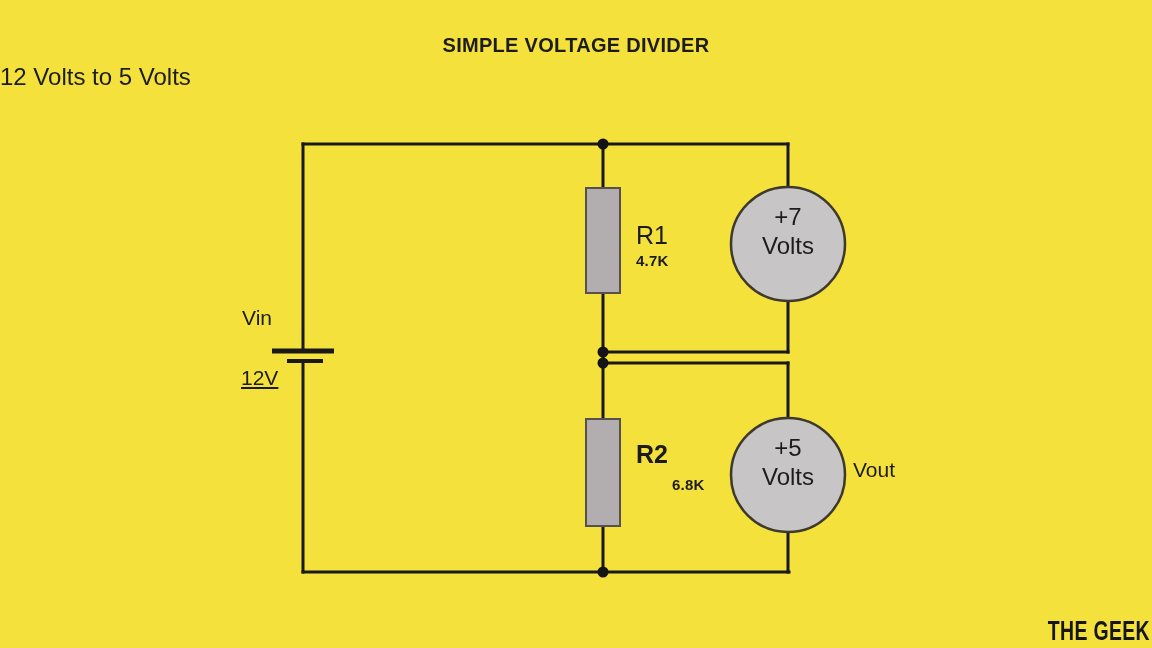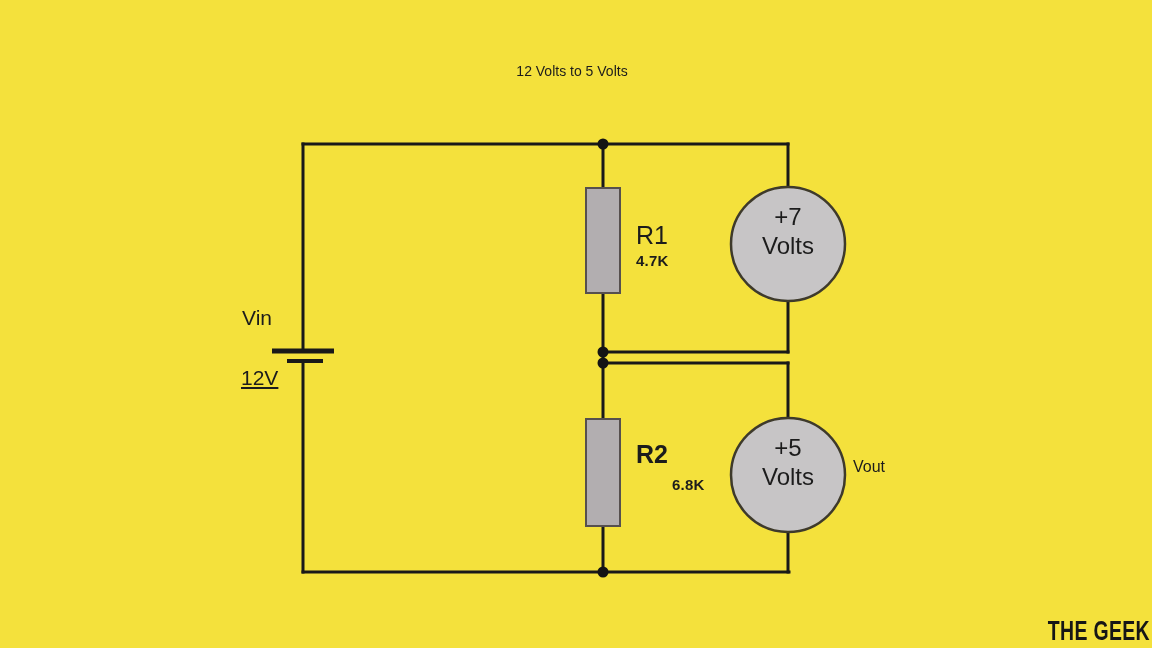--- a/index.html
+++ b/index.html
@@ -42,42 +42,41 @@
   }
   .title {
     left: 0; right: 0; top: 34px;
     text-align: center;
     font-size: 20px;
     font-weight: bold;
     letter-spacing: 0.3px;
   }
   .subtitle {
     left: 0; right: 8px; top: 63px;
-    text-align: center;
-    font-size: 14px;
+    font-size: 24px;
     font-weight: normal;
   }
   .vin   { left: 242px; top: 306px; font-size: 21px; }
   .v12   { left: 241px; top: 366px; font-size: 21px; text-decoration: underline; }
   .rname { font-size: 25px; }
   .rval  { font-size: 15px; font-weight: bold; letter-spacing: 0.2px; }
   .r1-name { left: 636px; top: 221px; }
   .r1-val  { left: 636px; top: 252px; }
   .r2-name { left: 636px; top: 440px; font-weight: bold; }
   .r2-val  { left: 636px; top: 476px; margin-left: 36px; }
   .meter-text {
     position: absolute;
     width: 114px;
     text-align: center;
     font-size: 24px;
     line-height: 29px;
   }
   .meter1-text { left: 731px; top: 202px; }
   .meter2-text { left: 731px; top: 433px; }
-  .vout { left: 853px; top: 458px; font-size: 16px; }
+  .vout { left: 853px; top: 458px; font-size: 21px; }
   .watermark {
     position: absolute;
     right: 2px;
     top: 616px;
     font-size: 27px;
     font-weight: bold;
     color: #161616;
     transform: scaleX(0.72);
     transform-origin: right center;
     letter-spacing: 0.5px;
@@ -112,20 +111,21 @@
     <circle class="dot" cx="603" cy="363" r="5.5"></circle>
     <circle class="dot" cx="603" cy="572" r="5.5"></circle>
 
     <rect class="resistor" x="586" y="188" width="34" height="105" fill="#B2AEB0"></rect>
     <rect class="resistor" x="586" y="419" width="34" height="107" fill="#B2AEB0"></rect>
 
     <circle class="meter" cx="788" cy="244" r="57" fill="#C7C5C6"></circle>
     <circle class="meter" cx="788" cy="475" r="57" fill="#C7C5C6"></circle>
   </svg>
 
+  <div class="lbl title">SIMPLE VOLTAGE DIVIDER</div>
   <div class="lbl subtitle">12 Volts to 5 Volts</div>
 
   <div class="lbl vin">Vin</div>
   <div class="lbl v12">12V</div>
 
   <div class="lbl rname r1-name">R1</div>
   <div class="lbl rval r1-val">4.7K</div>
   <div class="lbl rname r2-name">R2</div>
   <div class="lbl rval r2-val">6.8K</div>
 

